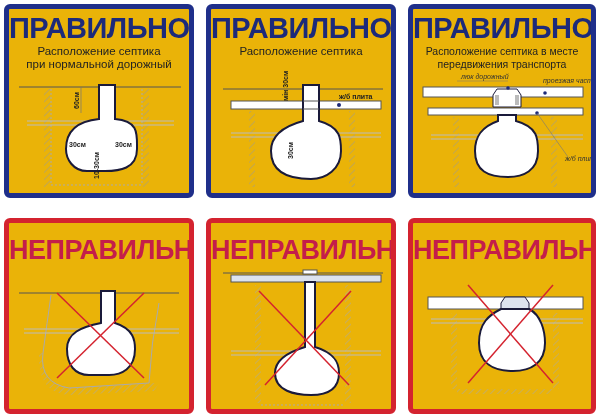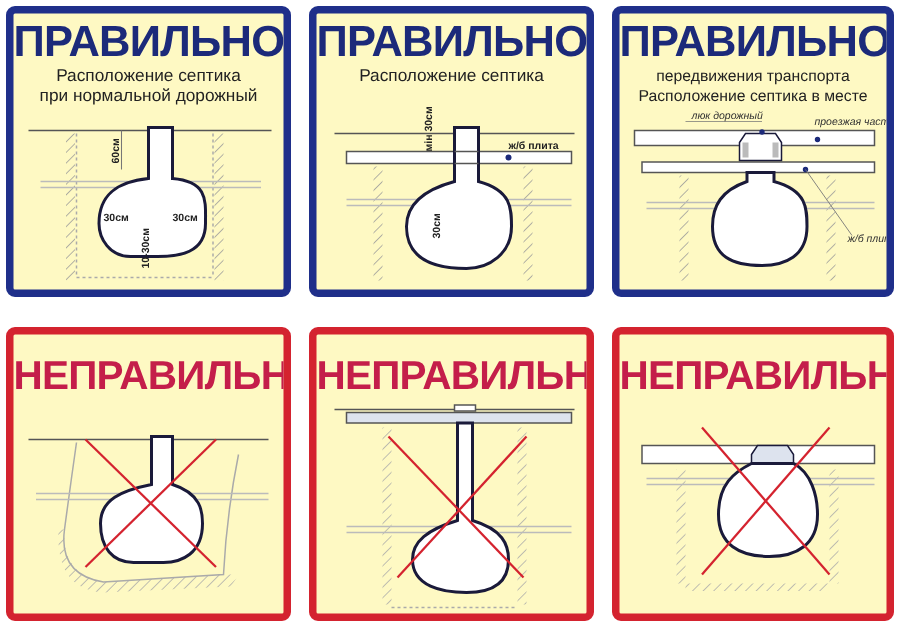--- a/index.html
+++ b/index.html
@@ -1,17 +1,17 @@
 <!DOCTYPE html>
 <html><head>
 <meta charset="utf-8">
 <style>
   html,body{margin:0;padding:0;background:#ffffff;}
   body{width:600px;height:420px;position:relative;overflow:hidden;font-family:"Liberation Sans",sans-serif;}
-  .panel{position:absolute;box-sizing:border-box;border-radius:6px;background:#fef9c3;overflow:hidden;}
+  .panel{position:absolute;box-sizing:border-box;border-radius:6px;background:#eab308;overflow:hidden;}
   .panel.good{border:5px solid #1f2f8a;}
   .panel.bad{border:5px solid #d4232f;}
   .title{position:absolute;left:0;right:0;text-align:center;font-weight:bold;letter-spacing:-0.5px;}
   .good .title{top:3px;font-size:29px;color:#1c2a7a;}
   .bad .title{top:12px;font-size:27px;color:#c41e4a;}
   .sub{position:absolute;left:0;right:0;top:36px;text-align:center;font-size:11.5px;line-height:13px;color:#222;}
   svg.draw{position:absolute;left:0;top:0;}
   .lbl{font-family:"Liberation Sans",sans-serif;font-size:7px;fill:#222;font-weight:bold;}
   .lbli{font-family:"Liberation Sans",sans-serif;font-size:7px;fill:#333;font-style:italic;}
 </style>
@@ -70,22 +70,22 @@
     <circle cx="128" cy="96" r="2" fill="#1c2a7a"></circle>
     <text class="lbl" transform="translate(77,92) rotate(-90)">мін 30см</text>
     <text class="lbl" x="128" y="90">ж/б плита</text>
     <text class="lbl" transform="translate(82,150) rotate(-90)">30см</text>
   </svg>
 </div>
 
 <div class="panel good" style="left:408px;top:4px;width:188px;height:194px;">
   <div class="title">ПРАВИЛЬНО</div>
   <div class="sub" style="font-size:10.5px;">
+    <div>Расположение септика в месте</div>
     <div>передвижения транспорта</div>
-    <div>Расположение септика в месте</div>
   </div>
   <svg class="draw" width="178" height="184">
     <defs>
       <pattern id="hatch3" width="5" height="5" patternUnits="userSpaceOnUse" patternTransform="rotate(45)">
         <line x1="0" y1="0" x2="0" y2="5" stroke="#999" stroke-width="1"></line>
       </pattern>
     </defs>
     <rect x="10" y="78" width="160" height="10" fill="#fff" stroke="#555"></rect>
     <rect x="15" y="99" width="155" height="7" fill="#fff" stroke="#555"></rect>
     <path d="M80 86 L84 80 L104 80 L108 86 L108 98 L80 98 Z" fill="#fff" stroke="#1a1a3a"></path>

